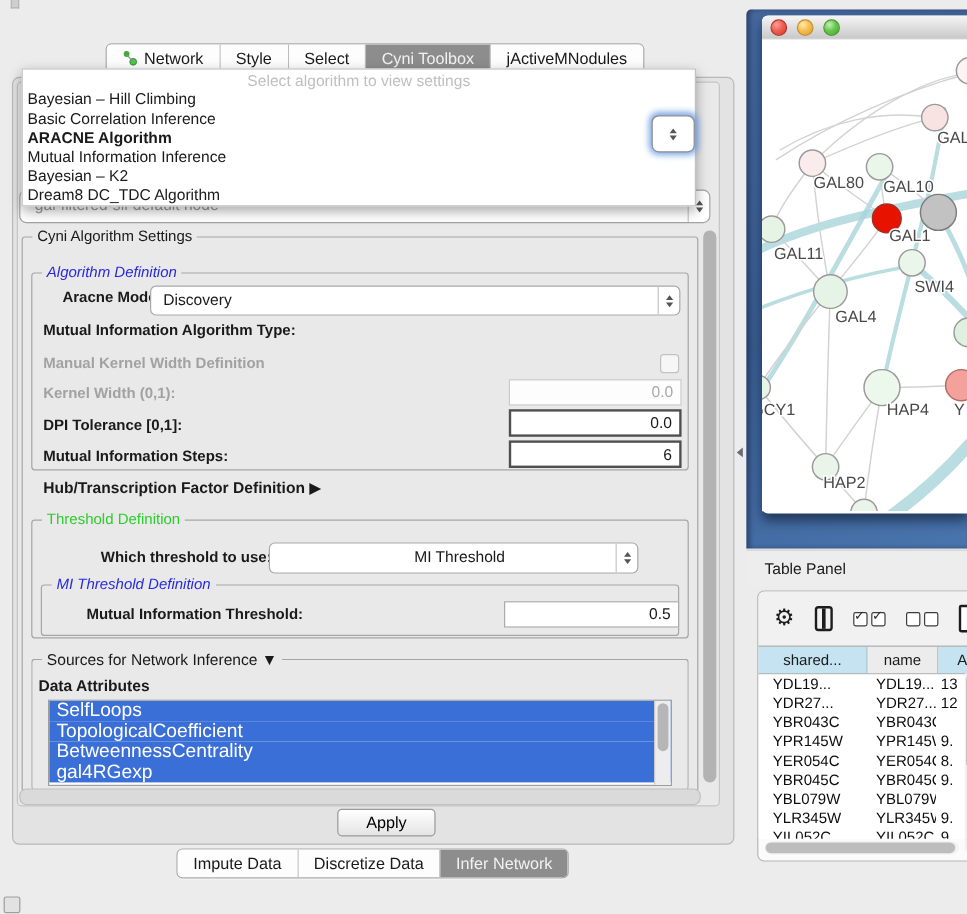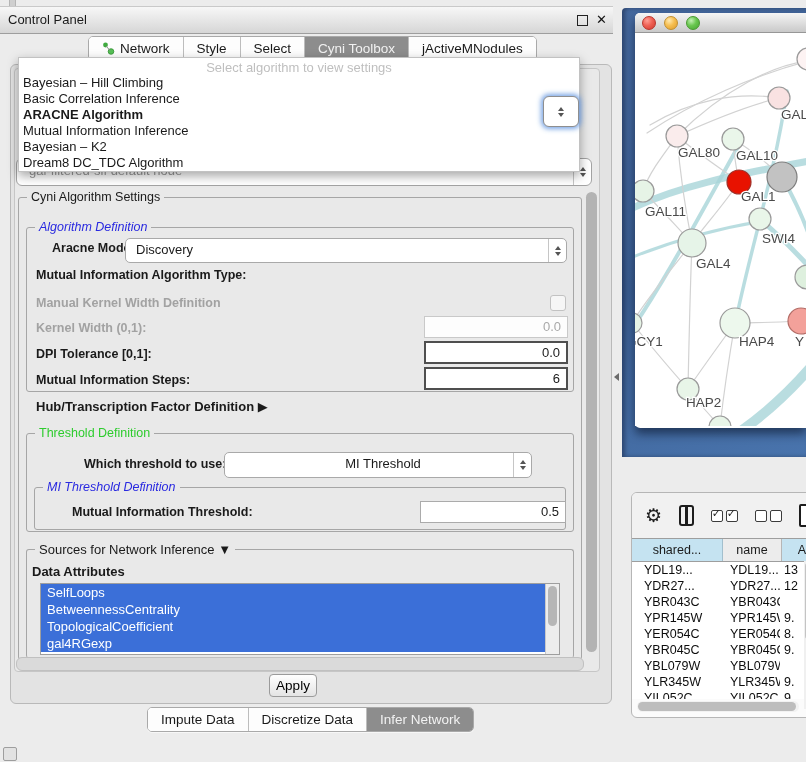--- a/index.html
+++ b/index.html
@@ -64,21 +64,21 @@
   .popup-item{font-size:13px;line-height:16px;padding-left:4px;white-space:nowrap;}
   .popup-item.bold{font-weight:bold;}
   .combo-frag{left:543px;top:96px;width:34px;height:29px;background:#fff;border:1px solid #8e8e8e;
     border-radius:6px;box-shadow:0 0 5px 2px rgba(100,150,225,.85);z-index:31;
     display:flex;flex-direction:column;align-items:center;justify-content:center;gap:2px;}
   .bg-combo{left:16px;top:158px;width:562px;height:26px;background:#fff;border:1px solid #a3a3a3;
     border-radius:6px;z-index:2;font-size:13px;color:#9a9a9a;line-height:24px;padding-left:12px;}
 
   
   .attr-list{position:absolute;background:#fff;border:1px solid #9e9e9e;overflow:hidden;}
-  .attr-item{background:#3b6fd8;color:#fff;font-size:13px;line-height:17px;padding:0 0 0 6px;}
+  .attr-item{background:#3b6fd8;color:#fff;font-size:16px;line-height:17px;padding:0 0 0 6px;}
   .list-scroll{position:absolute;width:13px;background:#ededed;border-left:1px solid #c9c9c9;}
   .list-thumb{position:absolute;left:2px;right:2px;border-radius:5px;background:#b6b6b6;}
 
   .hscroll-strip{left:16px;top:657px;width:566px;height:12px;background:#dadada;
     border:1px solid #c0c0c0;border-radius:6px;}
   .btn{position:absolute;background:linear-gradient(#ffffff,#e4e4e4);border:1px solid #9b9b9b;
     border-radius:4px;font-size:13.5px;text-align:center;}
 
   .scroll-v-track{left:584px;top:189px;width:15px;height:470px;}
   .scroll-v-thumb{position:absolute;left:2px;width:11px;border-radius:6px;background:#b3b3b3;}
@@ -139,25 +139,20 @@
   .notch{left:9px;top:0;width:5px;height:6px;background:#cfcfcf;border:1px solid #b5b5b5;border-top:none;}
   .mini-sq{left:3px;top:747px;width:12px;height:12px;background:#e2e2e2;border:1px solid #9e9e9e;border-radius:2px;}
 </style>
 </head>
 <body>
 
 <div id="root">
 
   <div class="abs notch"></div>
 
-  <div class="abs cp-titlebar">
-    <div class="cp-title">Control Panel</div>
-    <div class="win-float"></div>
-    <div class="win-close">✕</div>
-  </div>
 
   <div class="abs" style="left:88px;top:36px;">
     <div class="segbar" id="top-tabs">
         <div class="seg">
           <span class="net-ic"><svg width="13" height="13">
               <circle cx="3.5" cy="3" r="2.4" fill="#3faa3f"></circle>
               <circle cx="9" cy="9.5" r="2.8" fill="#56c156" stroke="#2e8f2e" stroke-width="0.8"></circle>
               <line x1="4" y1="4" x2="8" y2="8.5" stroke="#8a8a8a" stroke-width="1"></line>
             </svg></span>
           <span>Network</span>
@@ -232,31 +227,31 @@
   <div class="lbl" style="left:44px;top:505px;margin-left:28px;">Mutual Information Threshold:</div>
   <div class="field" style="left:420px;top:501px;width:132px;height:20px;">0.5</div>
 
   <div class="group" style="left:26px;top:549px;width:546px;height:108px;border-bottom:none;">
     <span class="gtitle" style="background:#e9e9e9;font-size:13px;">Sources for Network Inference ▼</span>
   </div>
   <div class="lbl" style="left:32px;top:564px;font-size:13px;">Data Attributes</div>
   <div class="attr-list" style="left:40px;top:583px;width:518px;height:70px;">
     <div id="attr-list">
         <div class="attr-item">SelfLoops</div>
+        <div class="attr-item">TopologicalCoefficient</div>
         <div class="attr-item">BetweennessCentrality</div>
-        <div class="attr-item">TopologicalCoefficient</div>
         <div class="attr-item">gal4RGexp</div>
       </div>
     <div class="list-scroll" style="right:0;top:0;bottom:0;">
       <div class="list-thumb" style="top:2px;height:40px;"></div>
     </div>
   </div>
 
   <div class="abs hscroll-strip"></div>
-  <button class="btn" style="left:269px;top:674px;width:48px;height:23px;">Apply</button>
+  <button class="btn" style="left:281px;top:674px;width:82px;height:23px;">Apply</button>
 
   <div class="abs scroll-v-track">
     <div class="scroll-v-thumb" style="top:3px;height:460px;"></div>
   </div>
 
   <div class="abs" style="left:147px;top:707px;">
     <div class="segbar" id="bottom-tabs">
         <div class="seg">
           <span>Impute Data</span>
         </div>
@@ -344,20 +339,23 @@
           <text x="127" y="210" font-size="13.5" fill="#4a4a4a" font-family="Liberation Sans, DejaVu Sans, sans-serif" stroke="#ffffff" stroke-width="2.5" paint-order="stroke">SWI4</text>
           <text x="61" y="235" font-size="13.5" fill="#4a4a4a" font-family="Liberation Sans, DejaVu Sans, sans-serif" stroke="#ffffff" stroke-width="2.5" paint-order="stroke">GAL4</text>
           <text x="-9" y="313" font-size="13.5" fill="#4a4a4a" font-family="Liberation Sans, DejaVu Sans, sans-serif" stroke="#ffffff" stroke-width="2.5" paint-order="stroke">GCY1</text>
           <text x="104" y="313" font-size="13.5" fill="#4a4a4a" font-family="Liberation Sans, DejaVu Sans, sans-serif" stroke="#ffffff" stroke-width="2.5" paint-order="stroke">HAP4</text>
           <text x="160" y="313" font-size="13.5" fill="#4a4a4a" font-family="Liberation Sans, DejaVu Sans, sans-serif" stroke="#ffffff" stroke-width="2.5" paint-order="stroke">Y</text>
           <text x="51" y="374" font-size="13.5" fill="#4a4a4a" font-family="Liberation Sans, DejaVu Sans, sans-serif" stroke="#ffffff" stroke-width="2.5" paint-order="stroke">HAP2</text>
         </svg>
     </div>
   </div>
 
+  <div class="abs tp-titlebar">
+    <div class="tp-title">Table Panel</div>
+  </div>
   <div class="abs tp-panel">
     <div class="tp-toolbar">
       <span class="tb-gear">⚙</span>
       <span class="tb-cols">
           <span class="tb-cols-div"></span>
         </span>
       <span class="tb-checks">
           <i class="cb">
             <b>✓</b>
           </i>

